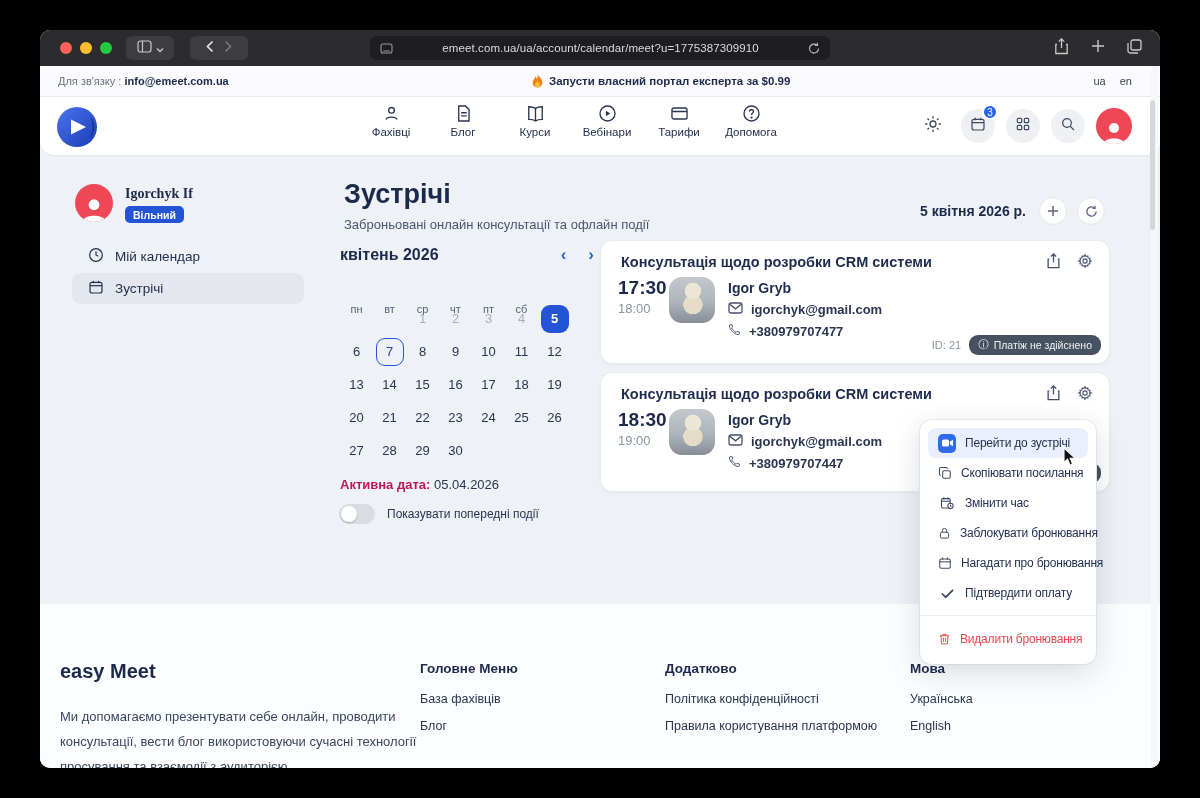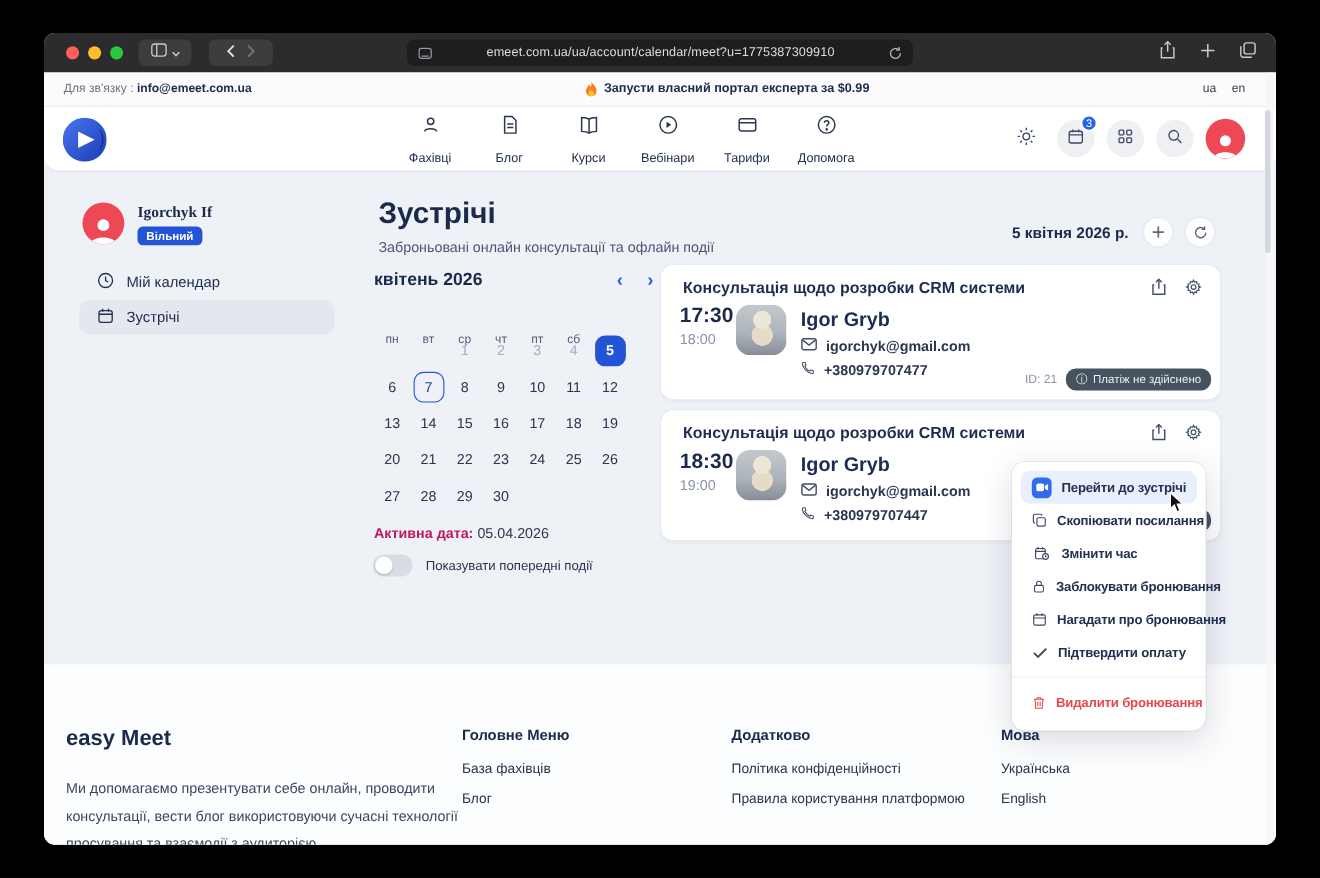--- a/index.html
+++ b/index.html
@@ -37,21 +37,21 @@
   .contact b { color:#1b2a4a; }
   .promo { position:absolute; left:492px; top:8px; display:flex; gap:6px; align-items:center;
     font-size:11.5px; font-weight:bold; color:#1b2a4a; }
   .langs { position:absolute; right:28px; top:9px; font-size:11px; color:#3a4050; display:flex; gap:14px; }
   .langs .ua { border-bottom:2px solid #ec4899; padding-bottom:16px; }
 
   .navbar { position:absolute; left:0; top:31px; width:1120px; height:58px; background:#ffffff;
     border-radius:0 0 14px 14px; box-shadow:0 1px 2px rgba(30,40,70,.05); }
   .logo { position:absolute; left:17px; top:10px; width:40px; height:40px; }
   .navitems { position:absolute; left:322px; top:7px; display:flex; gap:14px; }
-  .navitem { width:58px; display:flex; flex-direction:column; align-items:center; gap:15px;
+  .navitem { width:58px; display:flex; flex-direction:column; align-items:center; gap:3px;
     color:#22304f; font-size:11.5px; cursor:default; }
   .navitem svg { display:block; }
   .nav-right { position:absolute; right:28px; top:11px; display:flex; align-items:center; gap:11px; }
   .iconbtn { width:34px; height:34px; border-radius:50%; background:#eef0f4; display:flex;
     align-items:center; justify-content:center; color:#3c4862; position:relative; }
   .iconbtn.flat { background:transparent; }
   .count-badge { position:absolute; top:-5px; right:-3px; min-width:16px; height:16px;
     background:#2563eb; color:#fff; border-radius:8px; font-size:10px; display:flex;
     align-items:center; justify-content:center; border:2px solid #fff; padding:0 3px; }
   .avatar-nav { width:36px; height:36px; border-radius:50%; background:#ee4756; display:flex;
@@ -110,32 +110,32 @@
   .card-actions { position:absolute; right:16px; top:12px; display:flex; gap:16px; color:#44506b; }
   .card-time { position:absolute; left:17px; top:36px; }
   .t-start { font-size:19px; font-weight:bold; color:#1b2a4a; }
   .t-end { font-size:13px; color:#8a93a6; margin-top:2px; }
   .photo { position:absolute; left:68px; top:36px; width:46px; height:46px; border-radius:13px;
     background:
       radial-gradient(circle at 52% 30%, #ece6d6 0 20%, rgba(0,0,0,0) 21%),
       radial-gradient(circle at 52% 60%, #e4dcc6 0 26%, rgba(0,0,0,0) 27%),
       linear-gradient(180deg,#c4c8ce 0%,#aeb4bb 55%,#868d97 100%); }
   .client { position:absolute; left:127px; top:39px; }
-  .client-name { font-size:18px; font-weight:bold; color:#1e2c4f; }
+  .client-name { font-size:14px; font-weight:bold; color:#1e2c4f; }
   .c-row { display:flex; align-items:center; gap:8px; margin-top:6px; font-size:13px;
     color:#2a3550; font-weight:bold; }
   .c-row svg { color:#44506b; }
   .idrow { position:absolute; right:8px; bottom:8px; display:flex; align-items:center; gap:8px; }
   .idtext { font-size:11px; color:#8a93a6; }
   .pay-badge { background:#46525f; color:#eef1f4; font-size:10.5px; padding:3px 9px;
     border-radius:9px; display:flex; gap:5px; align-items:center; }
 
   
   .menu { position:absolute; left:880px; top:354px; width:176px; background:#fff; border-radius:12px;
-    box-shadow:0 8px 30px rgba(25,35,60,.16), 0 0 0 1px #eef0f4; padding:8px 0 10px; z-index:5;font-weight:bold; }
+    box-shadow:0 8px 30px rgba(25,35,60,.16), 0 0 0 1px #eef0f4; padding:8px 0 10px; z-index:5; }
   .menu-item { display:flex; align-items:center; gap:9px; height:30px; padding:0 10px; margin:0 8px;
     font-size:12px; color:#233150; border-radius:8px; letter-spacing:-.2px; white-space:nowrap; }
   .menu-item.active { background:#e9effd; }
   .menu-item .mi { width:18px; display:flex; justify-content:center; color:#3e4a63; }
   .menu-item.danger { color:#e5484d; }
   .menu-item.danger .mi { color:#e5484d; }
   .menu-sep { height:1px; background:#edeff3; margin:7px 0 8px; }
   .videobox { width:19px; height:19px; background:#2f6bed; border-radius:5px; display:flex;
     align-items:center; justify-content:center; }
   .cursor { position:absolute; left:1023px; top:381px; z-index:9; }

